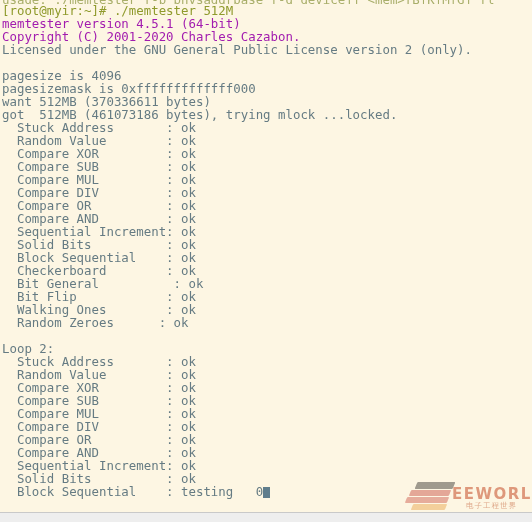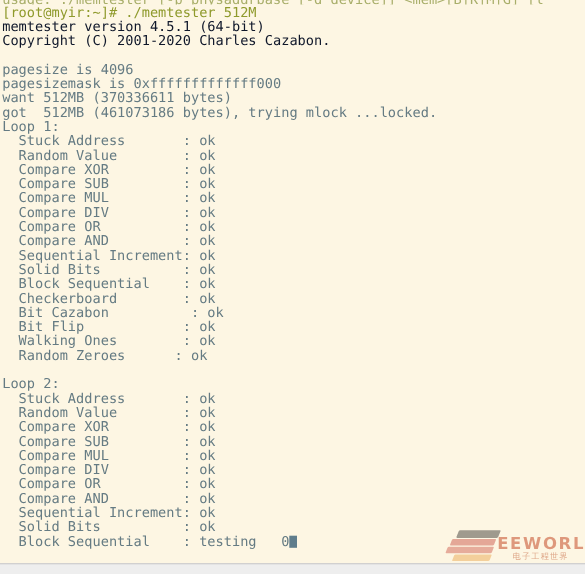--- a/index.html
+++ b/index.html
@@ -30,21 +30,21 @@
     box-sizing: border-box;
   }
   .line {
     height: 13px;
     line-height: 13px;
     font-size: 12.4px;
     letter-spacing: 0px;
     white-space: pre;
     color: #657b83;
   }
-  .line.olive { color: #0f172a; }
+  .line.olive { color: #a21caf; }
   .line.prompt { color: #8f9a2c; }
   .line.blank { color: transparent; }
   .line.cut {
     color: #a8ae6a;
     height: 9px;
     line-height: 9px;
     overflow: hidden;
   }
   .cursor {
     display: inline-block;
@@ -101,39 +101,39 @@
 </head>
 <body>
 
 <div id="terminal">
 
   <div class="screen" id="screen">
       <div class="line cut">usage: ./memtester [-p physaddrbase [-d device]] &lt;mem&gt;[B|K|M|G] [l</div>
       <div class="line prompt">[root@myir:~]# ./memtester 512M</div>
       <div class="line olive">memtester version 4.5.1 (64-bit)</div>
       <div class="line olive">Copyright (C) 2001-2020 Charles Cazabon.</div>
+      <div class="line">Licensed under the GNU General Public License version 2 (only).</div>
       <div class="line blank"></div>
       <div class="line">pagesize is 4096</div>
       <div class="line">pagesizemask is 0xfffffffffffff000</div>
       <div class="line">want 512MB (370336611 bytes)</div>
       <div class="line">got  512MB (461073186 bytes), trying mlock ...locked.</div>
-      <div class="line">Loop 1:</div>
       <div class="line">  Stuck Address       : ok</div>
       <div class="line">  Random Value        : ok</div>
       <div class="line">  Compare XOR         : ok</div>
       <div class="line">  Compare SUB         : ok</div>
       <div class="line">  Compare MUL         : ok</div>
       <div class="line">  Compare DIV         : ok</div>
       <div class="line">  Compare OR          : ok</div>
       <div class="line">  Compare AND         : ok</div>
       <div class="line">  Sequential Increment: ok</div>
       <div class="line">  Solid Bits          : ok</div>
       <div class="line">  Block Sequential    : ok</div>
       <div class="line">  Checkerboard        : ok</div>
-      <div class="line">  Bit Cazabon          : ok</div>
+      <div class="line">  Bit General          : ok</div>
       <div class="line">  Bit Flip            : ok</div>
       <div class="line">  Walking Ones        : ok</div>
       <div class="line">  Random Zeroes      : ok</div>
       <div class="line blank"></div>
       <div class="line">Loop 2:</div>
       <div class="line">  Stuck Address       : ok</div>
       <div class="line">  Random Value        : ok</div>
       <div class="line">  Compare XOR         : ok</div>
       <div class="line">  Compare SUB         : ok</div>
       <div class="line">  Compare MUL         : ok</div>

